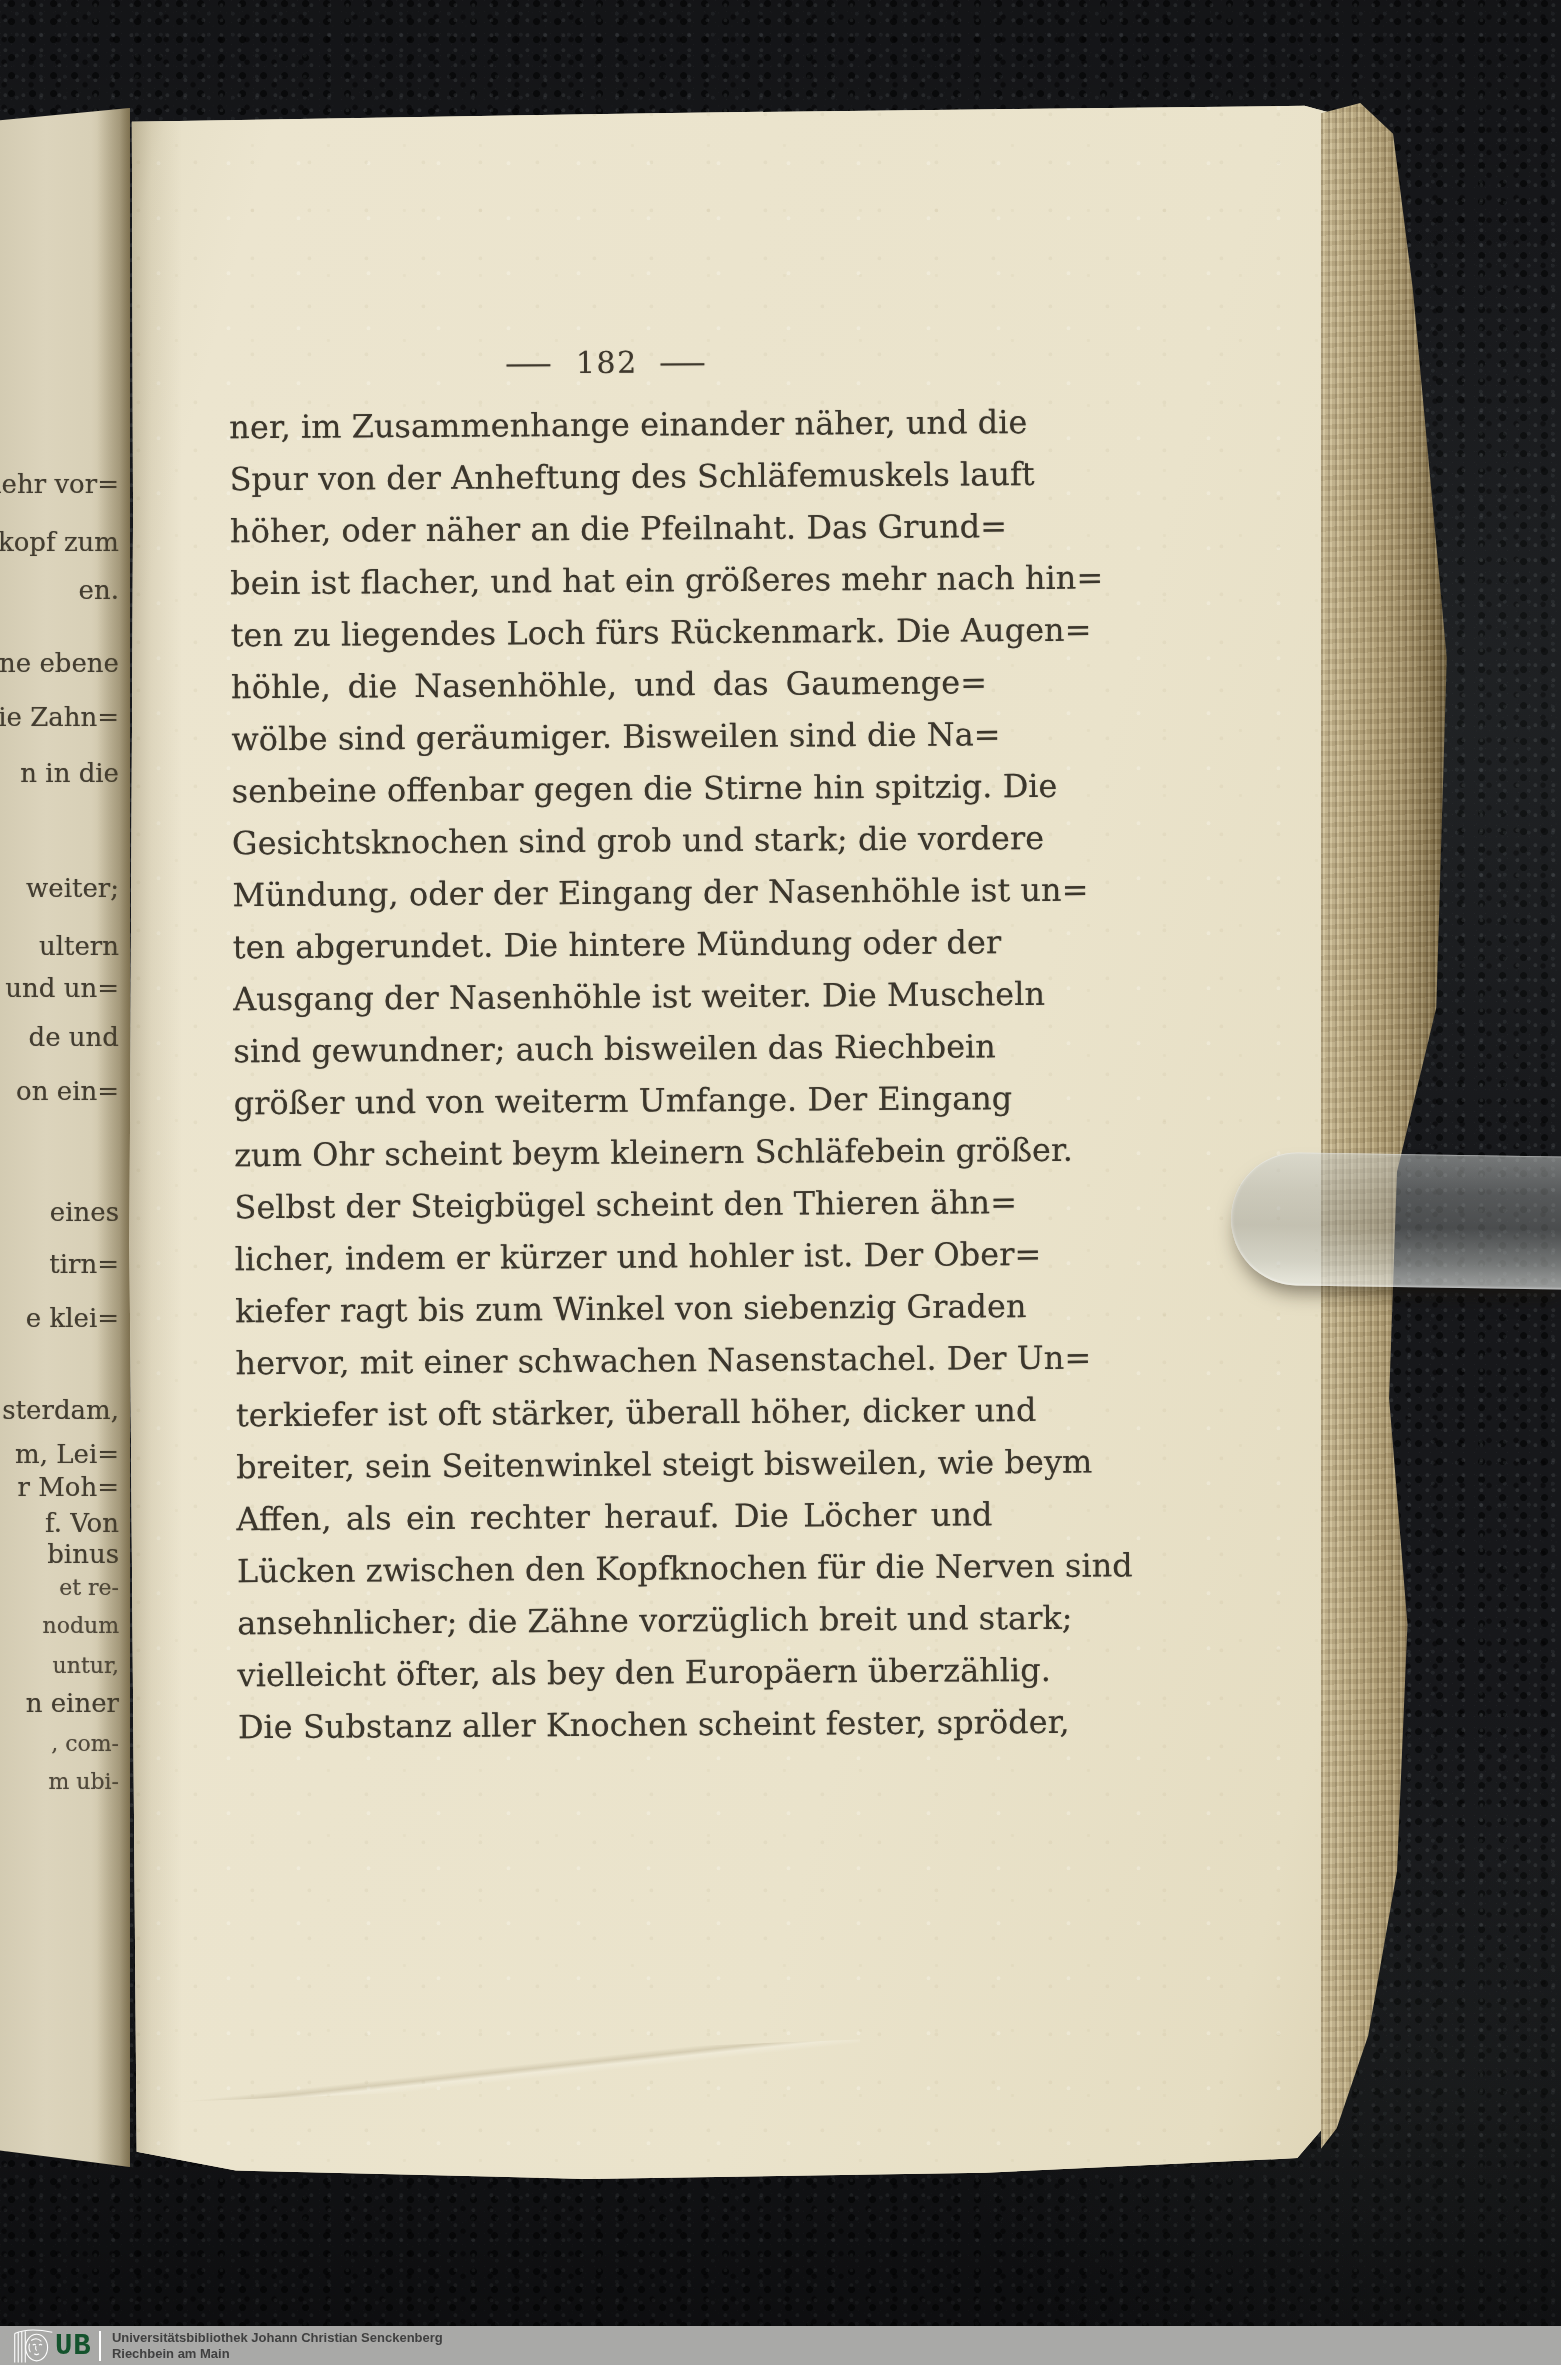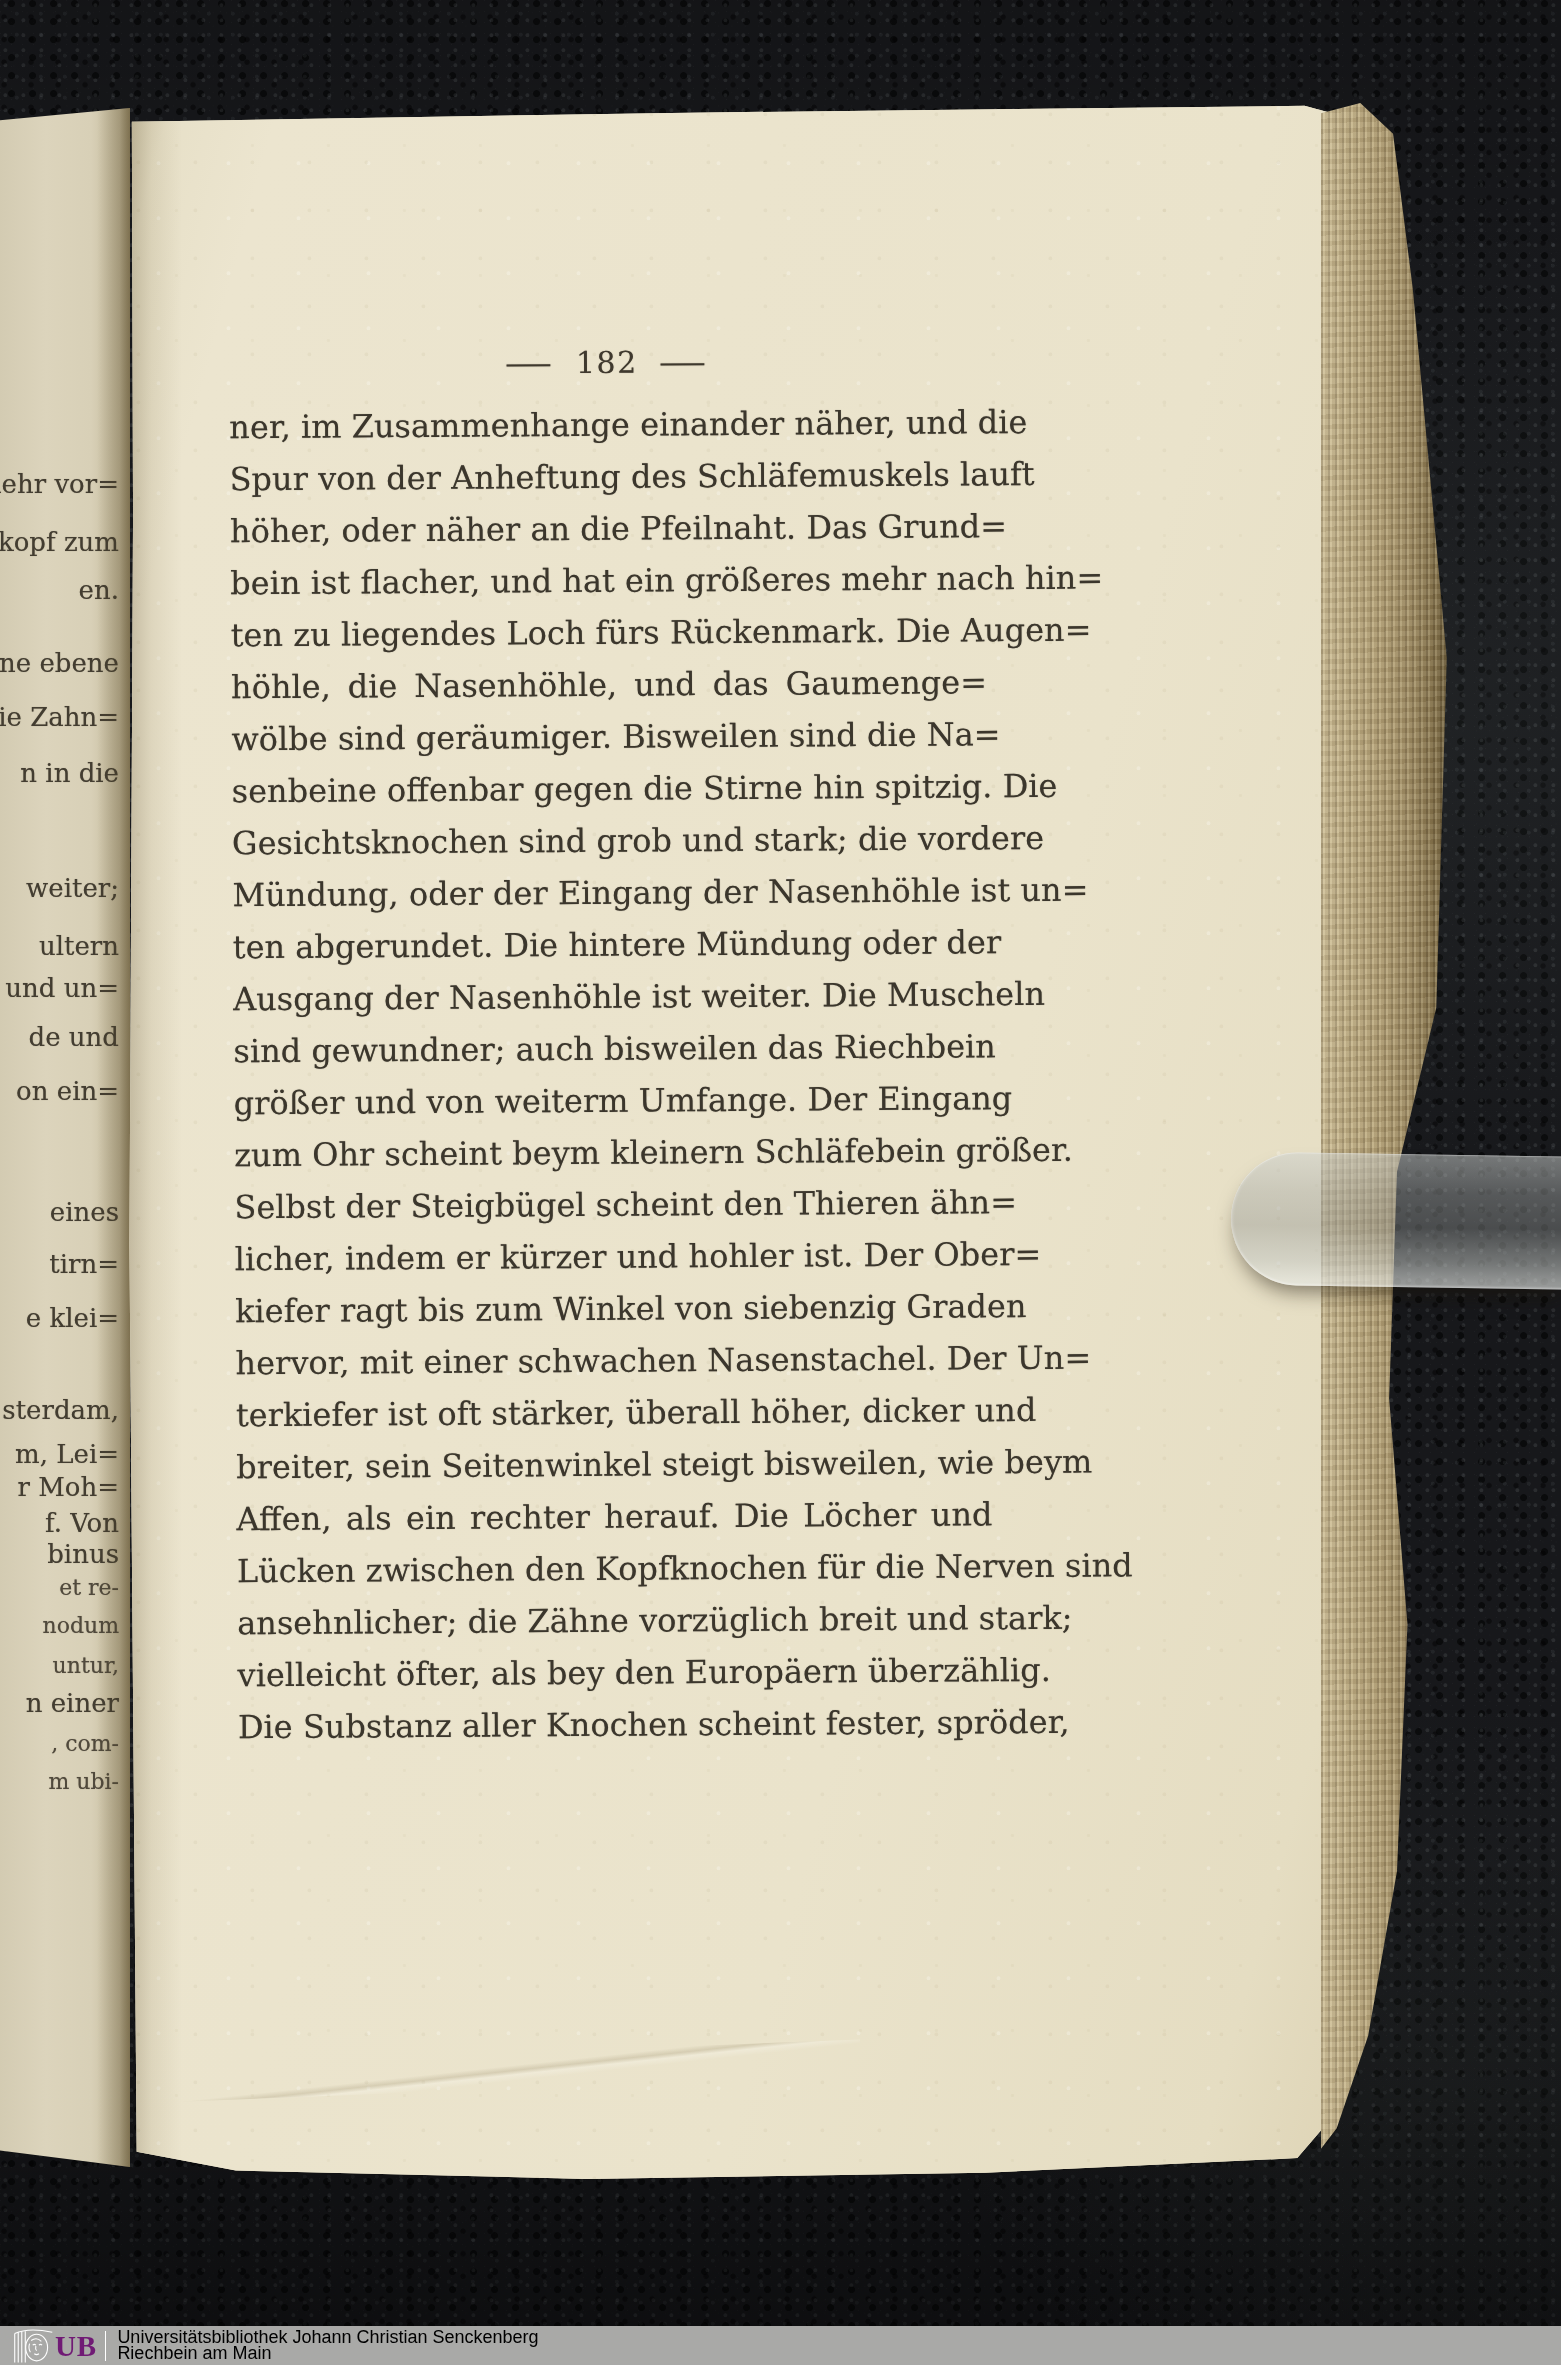--- a/index.html
+++ b/index.html
@@ -79,24 +79,24 @@
       rgba(146,150,149,.42) 55%, rgba(196,200,197,.55) 82%, rgba(226,229,226,.62) 96%);
     box-shadow:0 12.5px 20.3px -6.2px rgba(25,18,5,.5), inset 0 0.8px 0.8px rgba(255,255,255,.35),
       inset 0 -1.6px 2.3px rgba(255,255,255,.3), inset 1.6px 0 3.1px rgba(255,255,255,.25);}
 
   
   #footer-bar{position:absolute;left:0;top:2326px;width:1562px;height:40px;
     background:#a9a9a7;display:flex;align-items:center;
     font-family:"Liberation Sans",sans-serif;}
   #ub-logo{display:flex;align-items:center;margin-left:12.5px;}
   #ub-logo svg{display:block;}
-  #ub-text{color:#701a75;font-family:Liberation Serif, serif;font-weight:bold;
+  #ub-text{color:#14532d;font-family:Liberation Mono, monospace;font-weight:bold;
     font-size:29px;letter-spacing:0.8px;margin-left:1.6px;line-height:1;}
   #footer-sep{width:1.6px;height:30px;background:#fff;margin:0 11px 0 7.8px;}
-  #footer-text{color:#000000;font-size:18px;line-height:15.6px;}
+  #footer-text{color:#404040;font-size:13px;line-height:15.6px;font-weight:bold;}
 </style>
 </head>
 <body>
 
 <div id="stage">
 
   <div id="cover"></div>
   <div id="cover-shade"></div>
 
   <div id="left-page">

